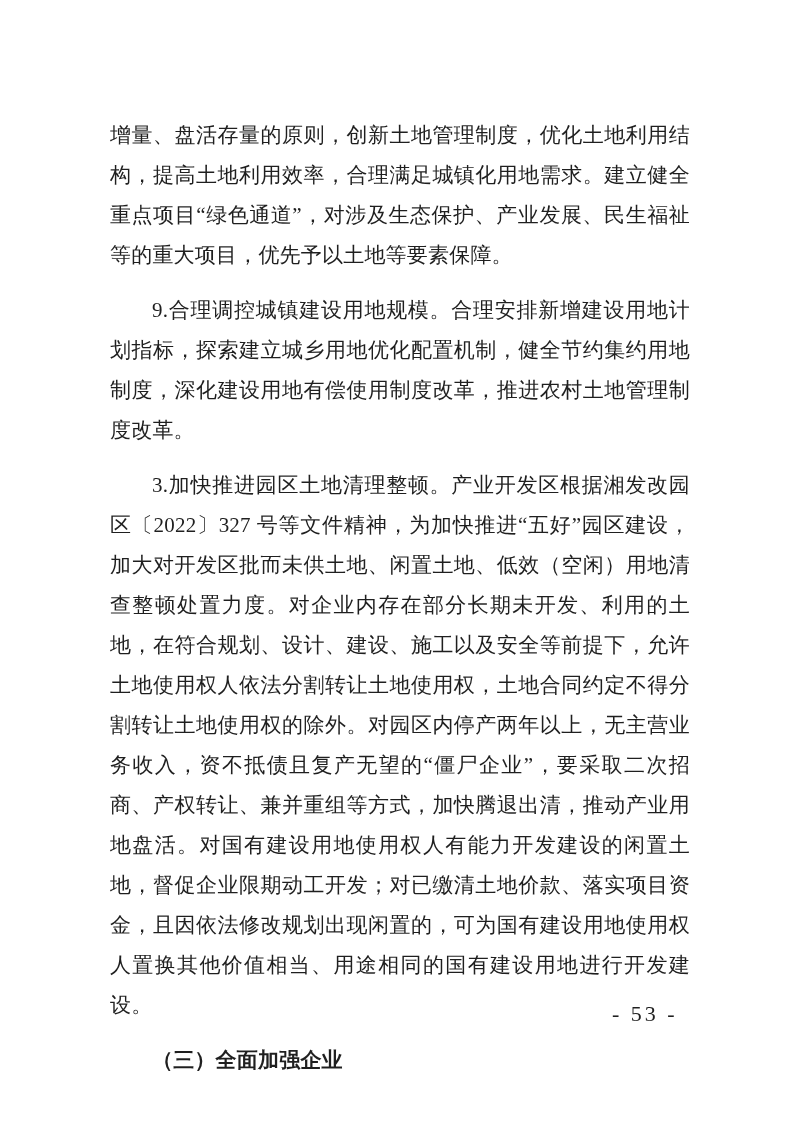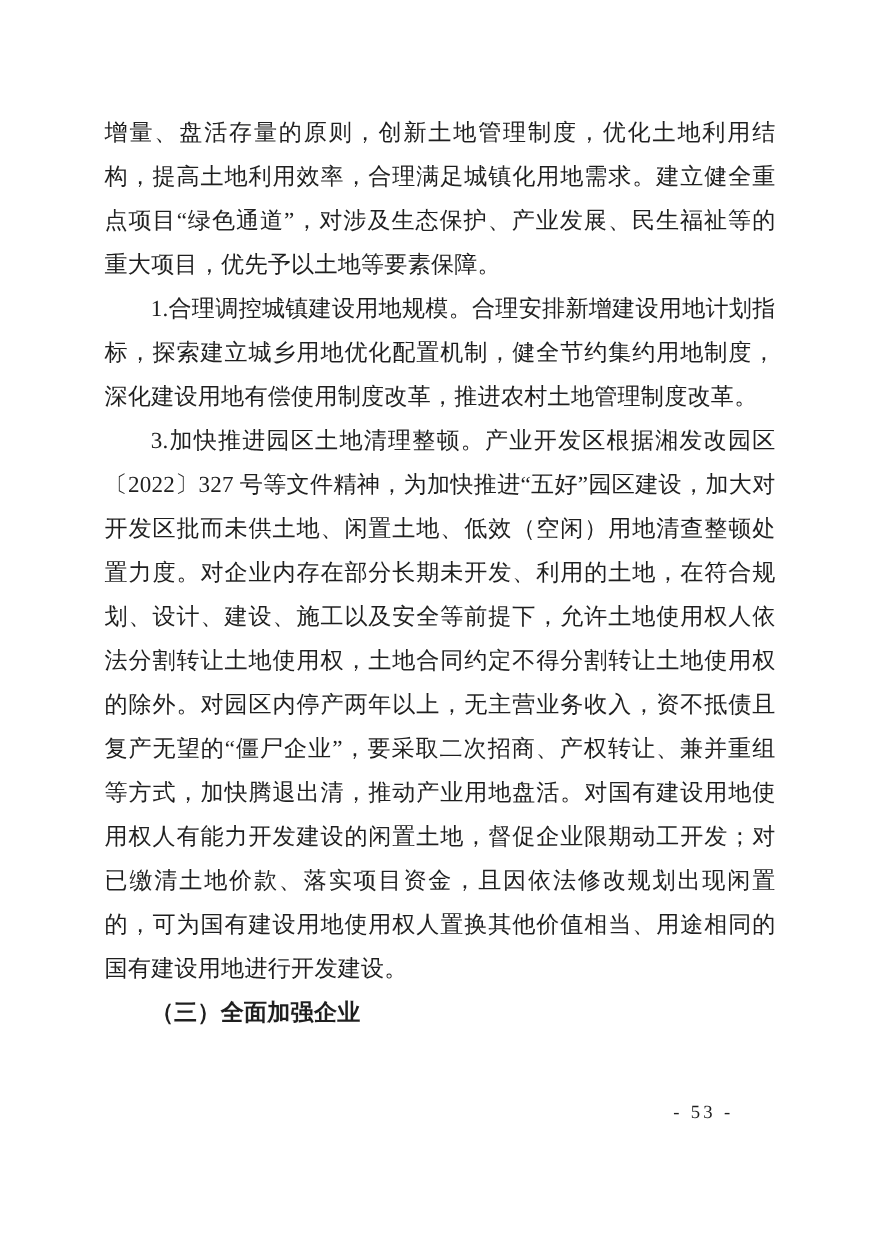--- a/index.html
+++ b/index.html
@@ -20,45 +20,45 @@
     position: absolute;
     left: 95px;
     top: 100px;
     width: 610px;
     font-size: 21px;
     line-height: 40px;
     text-align: justify;
     letter-spacing: 0.2px;
   }
   .para {
-    margin: 0;
+    margin: 15px;
     padding: 0;
     text-align: justify;
   }
   .para.indent {
     text-indent: 2em;
   }
   .para.heading {
     font-weight: bold;
   }
   .page-number {
     position: absolute;
     left: 612px;
     top: 1001px;
-    font-size: 17px;
+    font-size: 22px;
     letter-spacing: 3px;
     color: #1f1f1f;
     font-family: "Liberation Serif", serif;
     white-space: nowrap;
   }
 </style>
 </head>
 <body>
 
 <div class="page">
   <div class="body-text">
     <p class="para">增量、盘活存量的原则，创新土地管理制度，优化土地利用结构，提高土地利用效率，合理满足城镇化用地需求。建立健全重点项目“绿色通道”，对涉及生态保护、产业发展、民生福祉等的重大项目，优先予以土地等要素保障。</p>
-    <p class="para indent">1.合理调控城镇建设用地规模。合理安排新增建设用地计划指标，探索建立城乡用地优化配置机制，健全节约集约用地制度，深化建设用地有偿使用制度改革，推进农村土地管理制度改革。</p>
+    <p class="para indent">9.合理调控城镇建设用地规模。合理安排新增建设用地计划指标，探索建立城乡用地优化配置机制，健全节约集约用地制度，深化建设用地有偿使用制度改革，推进农村土地管理制度改革。</p>
     <p class="para indent">3.加快推进园区土地清理整顿。产业开发区根据湘发改园区〔2022〕327 号等文件精神，为加快推进“五好”园区建设，加大对开发区批而未供土地、闲置土地、低效（空闲）用地清查整顿处置力度。对企业内存在部分长期未开发、利用的土地，在符合规划、设计、建设、施工以及安全等前提下，允许土地使用权人依法分割转让土地使用权，土地合同约定不得分割转让土地使用权的除外。对园区内停产两年以上，无主营业务收入，资不抵债且复产无望的“僵尸企业”，要采取二次招商、产权转让、兼并重组等方式，加快腾退出清，推动产业用地盘活。对国有建设用地使用权人有能力开发建设的闲置土地，督促企业限期动工开发；对已缴清土地价款、落实项目资金，且因依法修改规划出现闲置的，可为国有建设用地使用权人置换其他价值相当、用途相同的国有建设用地进行开发建设。</p>
     <p class="para indent heading">（三）全面加强企业</p>
   </div>
   <div class="page-number">- 53 -</div>
 </div>
 
 </body></html>

